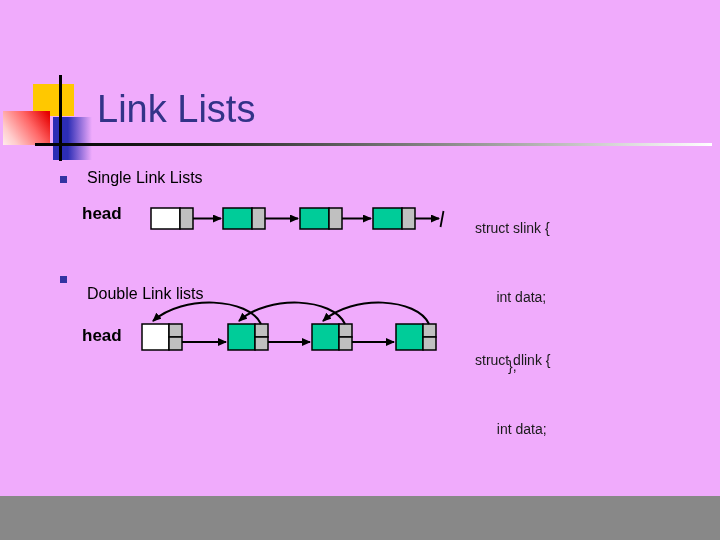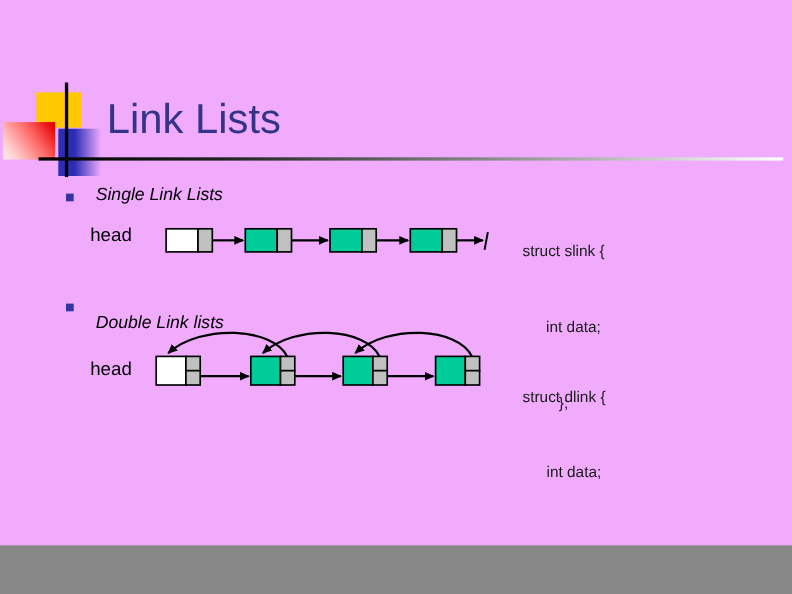--- a/index.html
+++ b/index.html
@@ -16,22 +16,22 @@
                  background:linear-gradient(235deg,#e60000 5%,#ff6666 40%,#ffcccc 80%,#ffecec 100%); }
   .deco-blue   { left:53px; top:117px; width:39px; height:43px;
                  background:linear-gradient(to right,#2c2db5 38%, rgba(255,255,255,0) 100%); }
   .deco-vline  { left:59px; top:75px; width:3px; height:86px; background:#000; }
   .title-rule  { left:35px; top:143px; width:677px; height:3px;
                  background:linear-gradient(to right,#000 0%,#222 25%,#888 60%,#ddd 88%,#fff 100%); }
 
   .slide-title { left:97px; top:88px; font-size:38px; color:#333388; }
 
   .bullet-sq { width:7px; height:7px; background:#3333a2; }
-  .bullet-label { font-size:16px; color:#000;font-style:italic; }
-  .head-label { font-size:17px; font-weight:normal; color:#000; }
+  .bullet-label { font-size:16px; color:#000; }
+  .head-label { font-size:17px; font-weight:bold; color:#000; }
 
   .code { font-size:14px; color:#1a1a1a; line-height:23px; white-space:pre;text-align:center; }
   .code .cl { height:23px; }
   .code .ind { padding-left:18px; }
 
   svg { display:block; overflow:visible; }
 </style>
 </head>
 <body>
 

